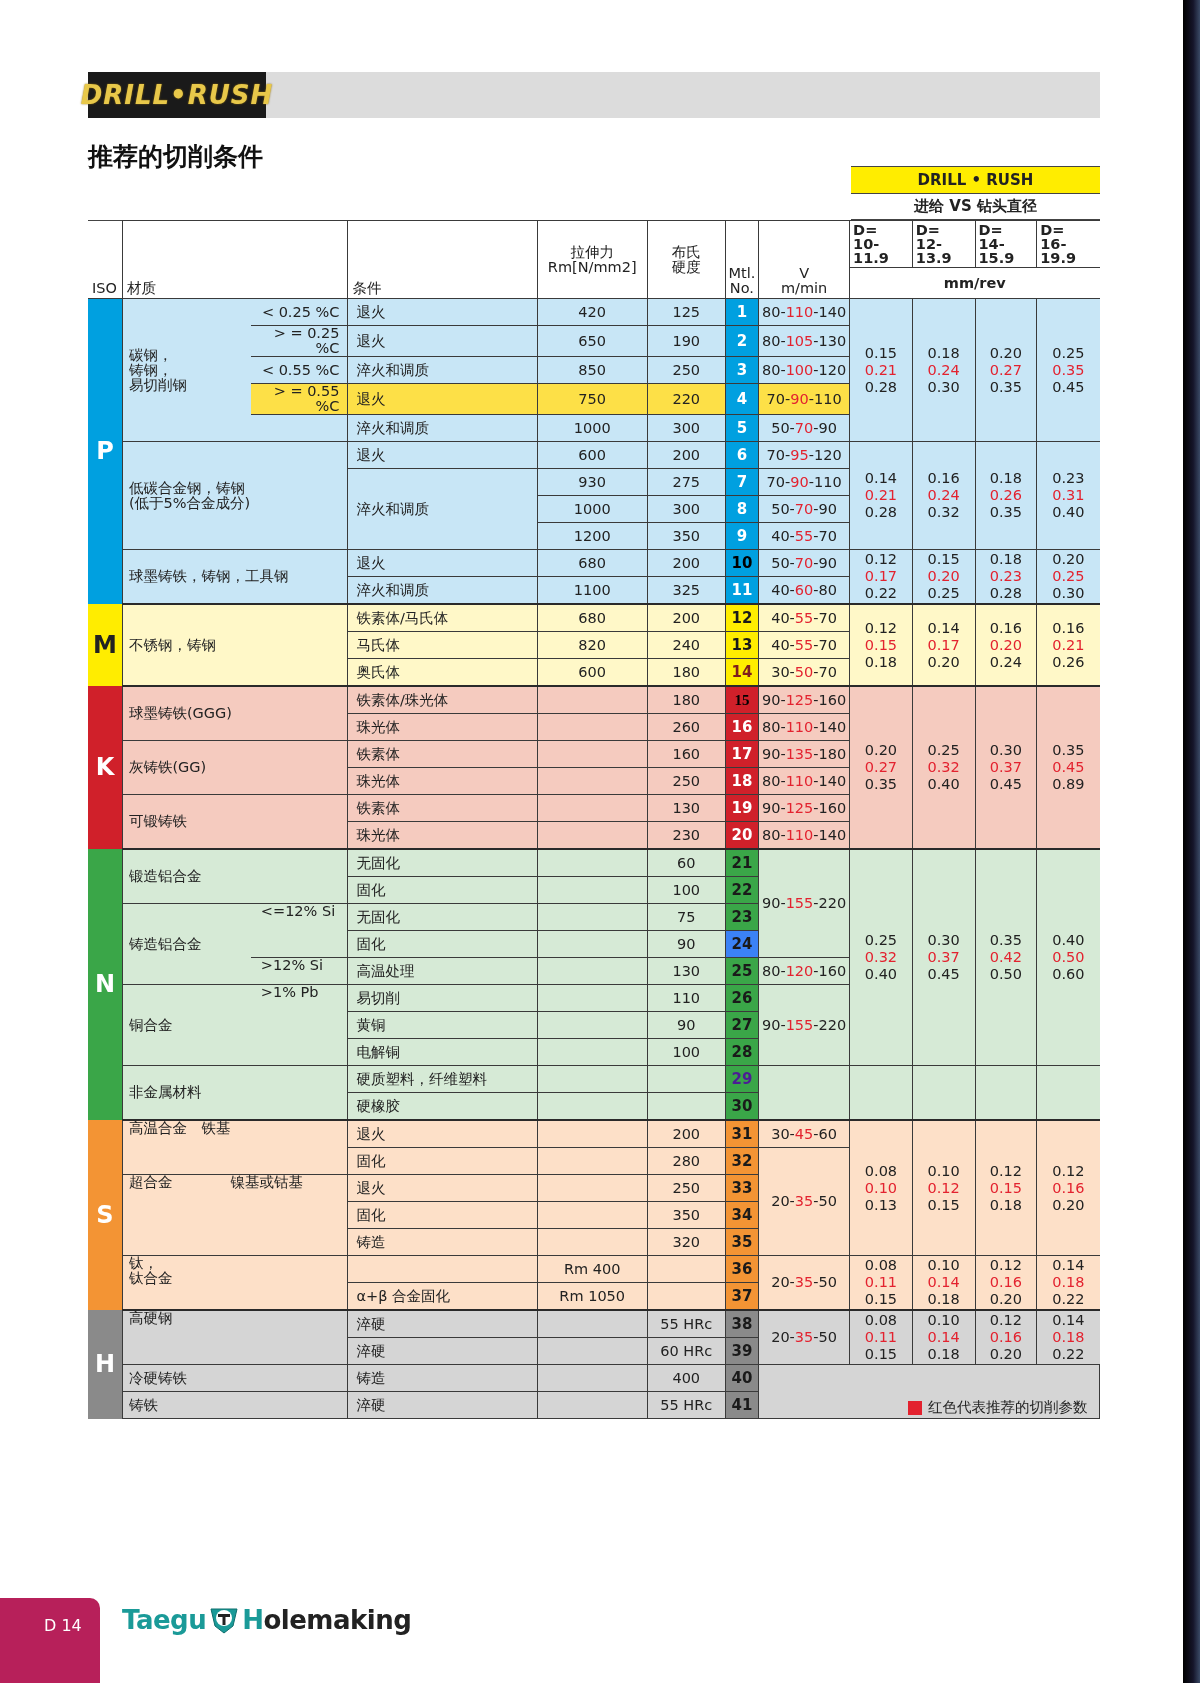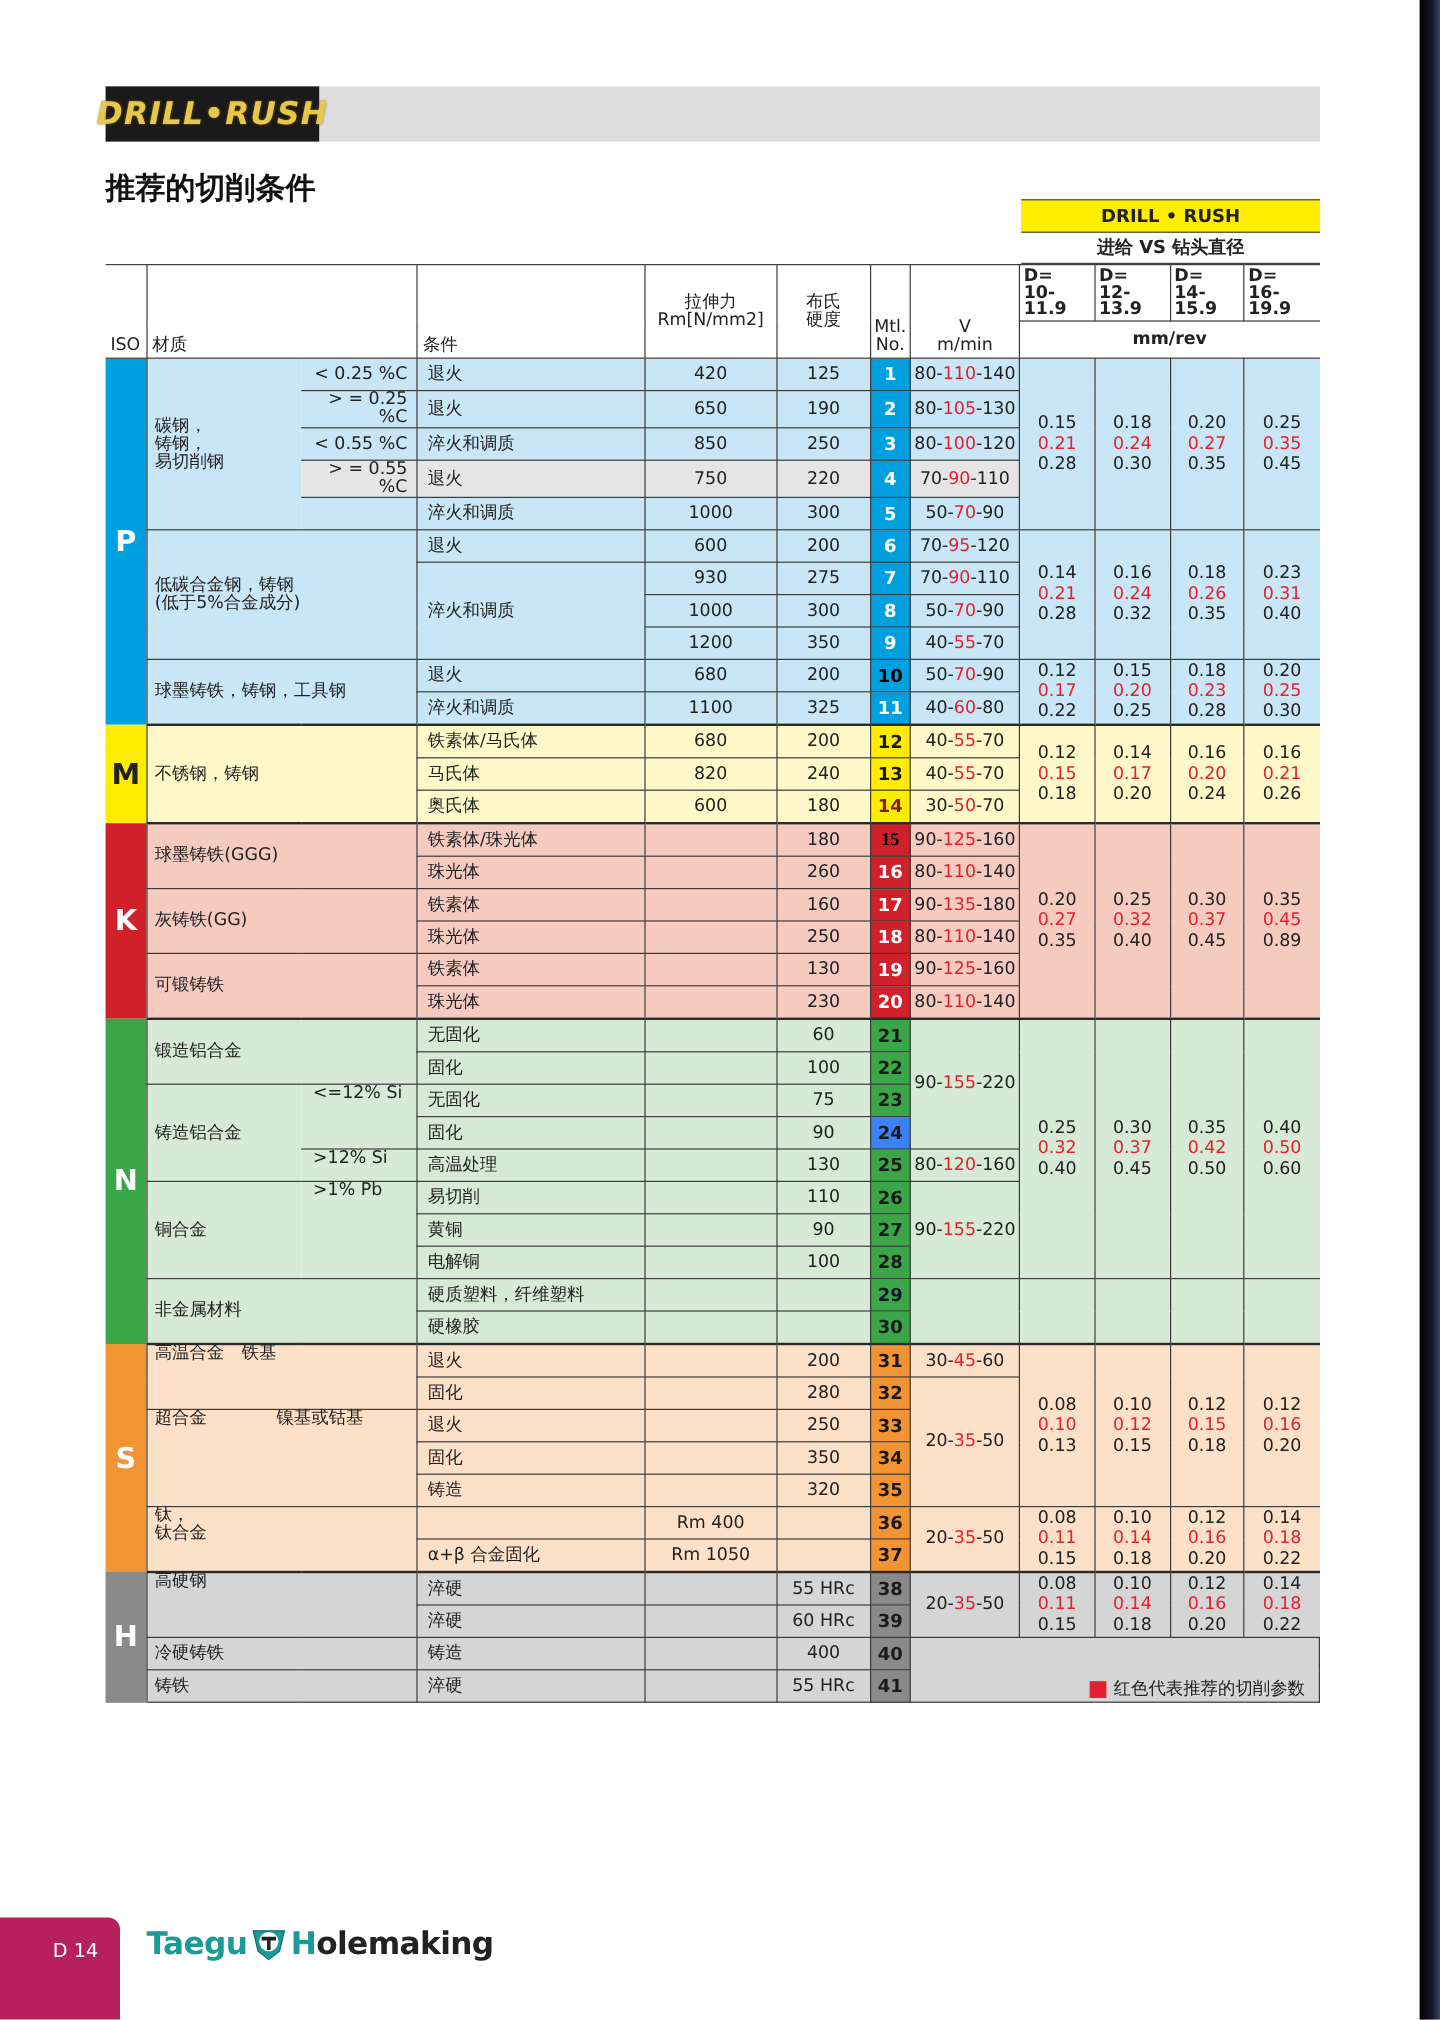--- a/index.html
+++ b/index.html
@@ -116,21 +116,21 @@
         <td class="v" rowspan="1"><span>80-</span><span class="r">105</span><span>-130</span></td>
       </tr>
       <tr style="background: rgb(200, 230, 246);">
         <td class="sub nl" rowspan="1">&lt; 0.55 %C</td>
         <td class="cond">淬火和调质</td>
         <td class="num">850</td>
         <td class="num">250</td>
         <td class="mno" style="background: rgb(0, 160, 224); color: rgb(255, 255, 255);">3</td>
         <td class="v" rowspan="1"><span>80-</span><span class="r">100</span><span>-120</span></td>
       </tr>
-      <tr style="background: #e5e5e5; margin-top: 44px;">
+      <tr style="background: #fde047; margin-top: 44px;">
         <td class="sub nl" rowspan="1">&gt; = 0.55 %C</td>
         <td class="cond">退火</td>
         <td class="num">750</td>
         <td class="num">220</td>
         <td class="mno" style="background: rgb(0, 160, 224); color: rgb(255, 255, 255);">4</td>
         <td class="v" rowspan="1"><span>70-</span><span class="r">90</span><span>-110</span></td>
       </tr>
       <tr style="background: rgb(200, 230, 246);">
         <td class="sub nl" rowspan="1"></td>
         <td class="cond">淬火和调质</td>
@@ -327,21 +327,21 @@
         <td class="cond">电解铜</td>
         <td class="num"></td>
         <td class="num">100</td>
         <td class="mno" style="background: rgb(58, 166, 72); color: rgb(26, 26, 26);">28</td>
       </tr>
       <tr style="background: rgb(214, 234, 214);">
         <td class="mat" rowspan="2" colspan="2" style="white-space: pre-line;">非金属材料</td>
         <td class="cond">硬质塑料，纤维塑料</td>
         <td class="num"></td>
         <td class="num"></td>
-        <td class="mno" style="background: rgb(58, 166, 72); color: #0f172a;">29</td>
+        <td class="mno" style="background: rgb(58, 166, 72); color: #4c1d95;">29</td>
         <td class="v" rowspan="2"></td>
         <td rowspan="2"></td>
         <td rowspan="2"></td>
         <td rowspan="2"></td>
         <td rowspan="2" style="border-right: none;"></td>
       </tr>
       <tr style="background: rgb(214, 234, 214);">
         <td class="cond">硬橡胶</td>
         <td class="num"></td>
         <td class="num"></td>

